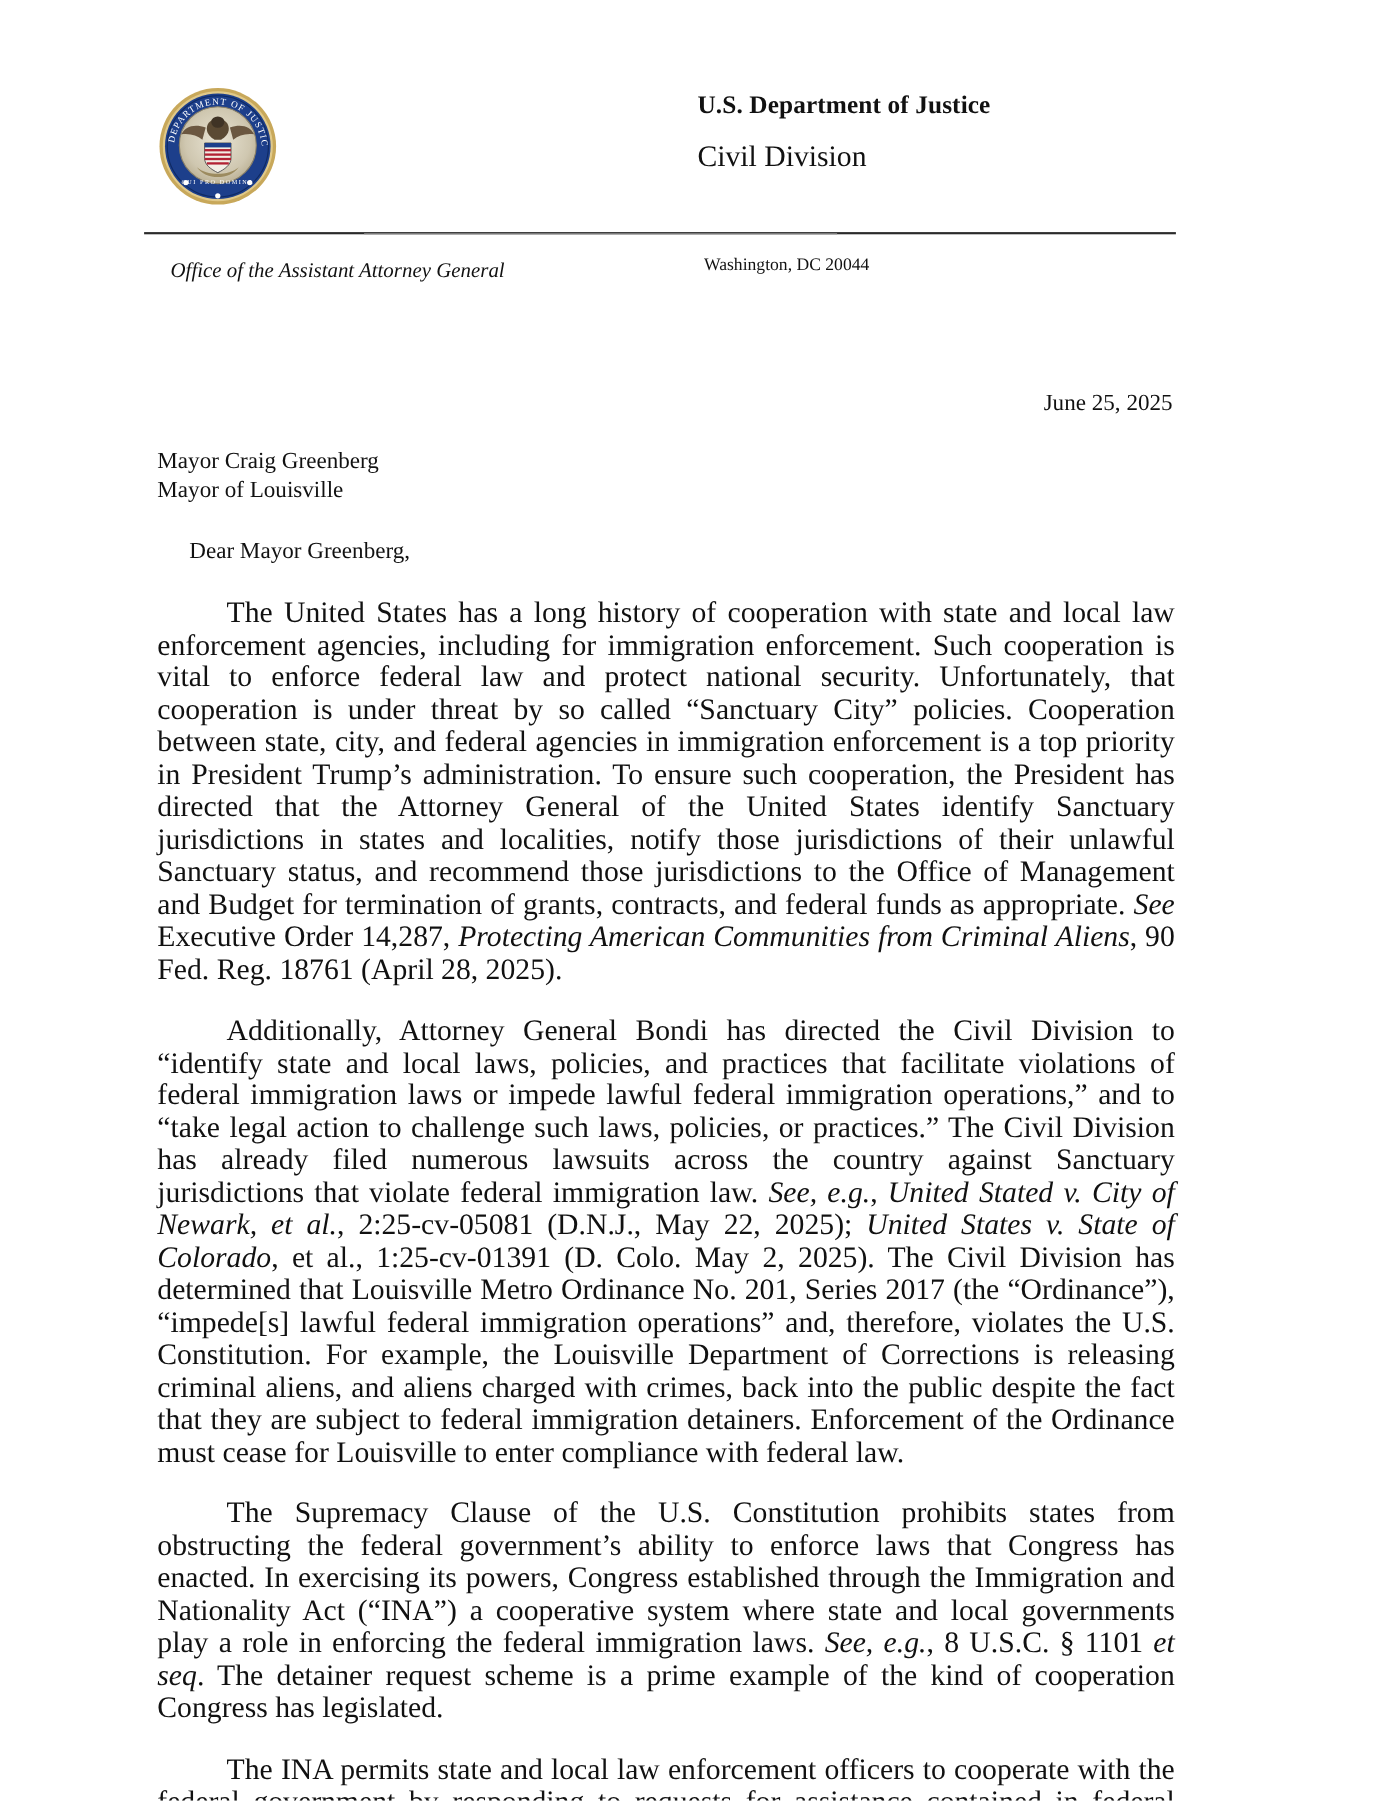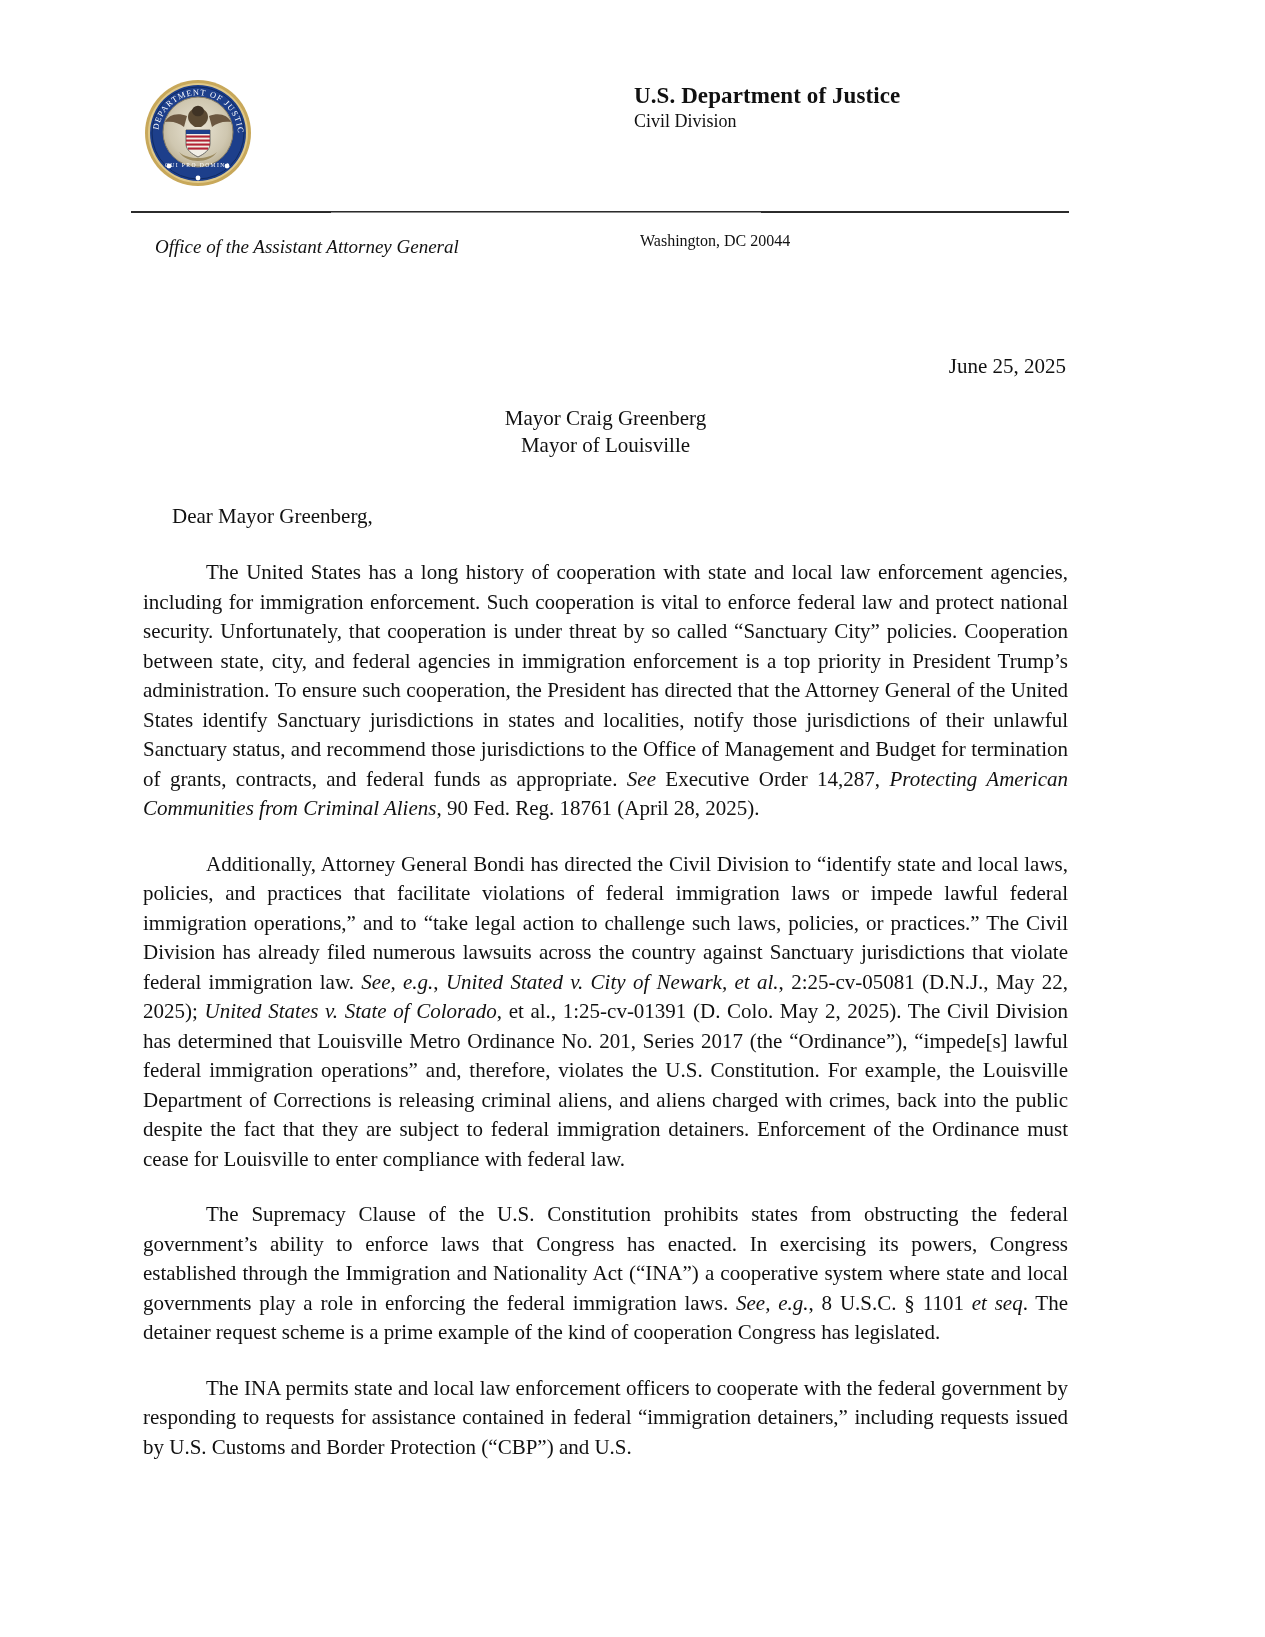--- a/index.html
+++ b/index.html
@@ -44,23 +44,23 @@
   }
   .agency-name {
     font-weight: bold;
     font-size: 23px;
     letter-spacing: 0.1px;
     line-height: 1.2;
     white-space: nowrap;
     font-family: Liberation Serif, serif;
   }
   .agency-sub {
-    font-size: 18px;
+    font-size: 27px;
     line-height: 1.25;
-    margin-top: 0;
+    margin-top: 16px;
     white-space: nowrap;
   }
 
   .rule {
     position: absolute;
     left: 131px;
     top: 211px;
     width: 938px;
     height: 2px;
     background: #2b2b2b;
@@ -101,34 +101,33 @@
   .date-line {
     text-align: right;
     font-size: 21px;
     padding-right: 2px;
     margin-bottom: 26px;
     margin-top: 44px;
   }
   .addr {
     font-size: 21px;
     line-height: 27px;
-    margin-bottom: 44px;
-    text-align: center;
+    margin-bottom: 28px;
   }
   .addr div { white-space: nowrap; }
 
   .salutation {
     font-size: 21px;
     line-height: 27px;
     margin-bottom: 28px;
     margin-left: 29px;
   }
 
   p.body-para {
-    font-size: 21px;
+    font-size: 27px;
     line-height: 29.5px;
     text-align: justify;
     text-justify: inter-word;
     margin: 0 0 26px 0;
     text-indent: 63px;
     hyphens: none;
   }
   p.body-para:last-child { margin-bottom: 0; }
 
   i, em { font-style: italic; }

